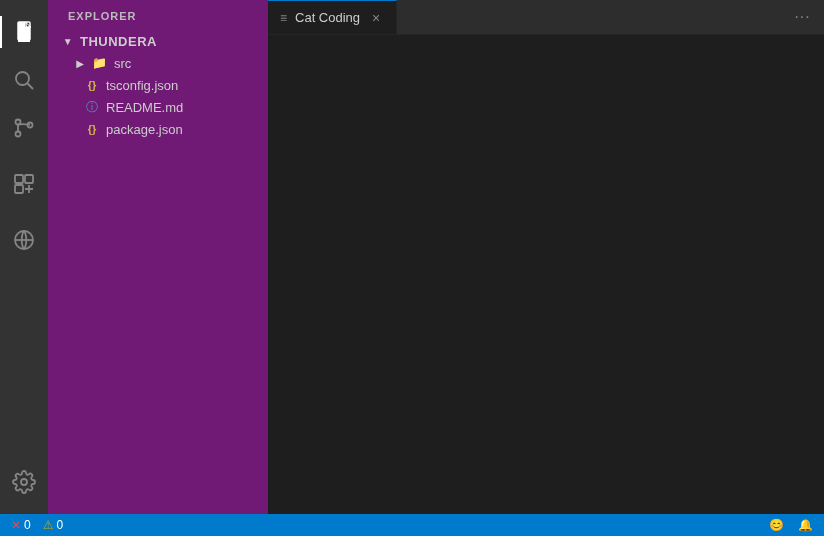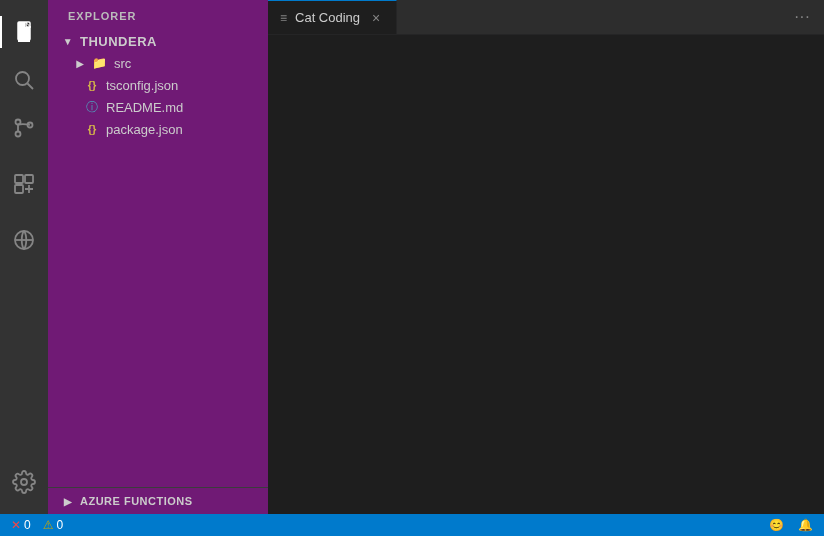--- a/index.html
+++ b/index.html
@@ -357,26 +357,20 @@
         <span class="file-icon md" style="font-weight:normal;font-size:12px;">ⓘ</span>
         <span>README.md</span>
       </div>
 
       <div class="file-item">
         <span class="file-icon json">{}</span>
         <span>package.json</span>
       </div>
     </div>
 
-    <div class="azure-section">
-      <div class="azure-header">
-        <span class="chevron collapsed"></span>
-        <span>AZURE FUNCTIONS</span>
-      </div>
-    </div>
   </div>
 
   <div class="editor-area">
 
     <div class="tab-bar">
       <div class="tab">
         <span class="tab-icon">≡</span>
         <span>Cat Coding</span>
         <span class="tab-close">×</span>
       </div>

